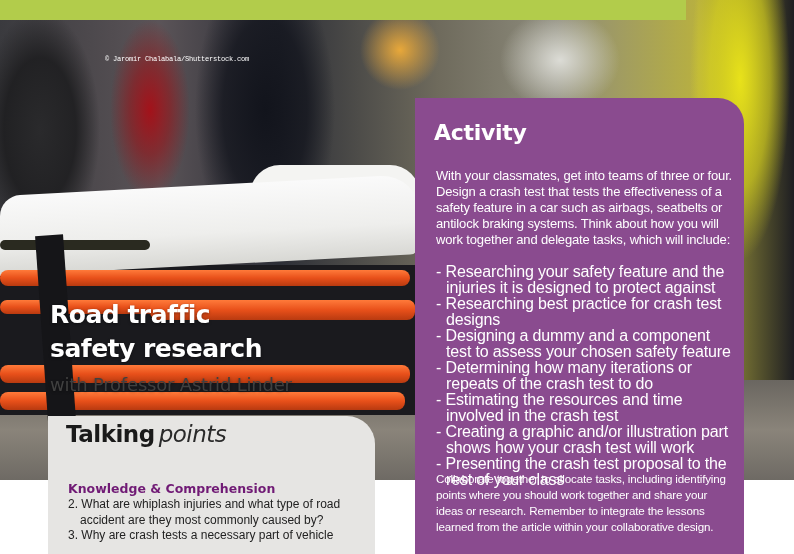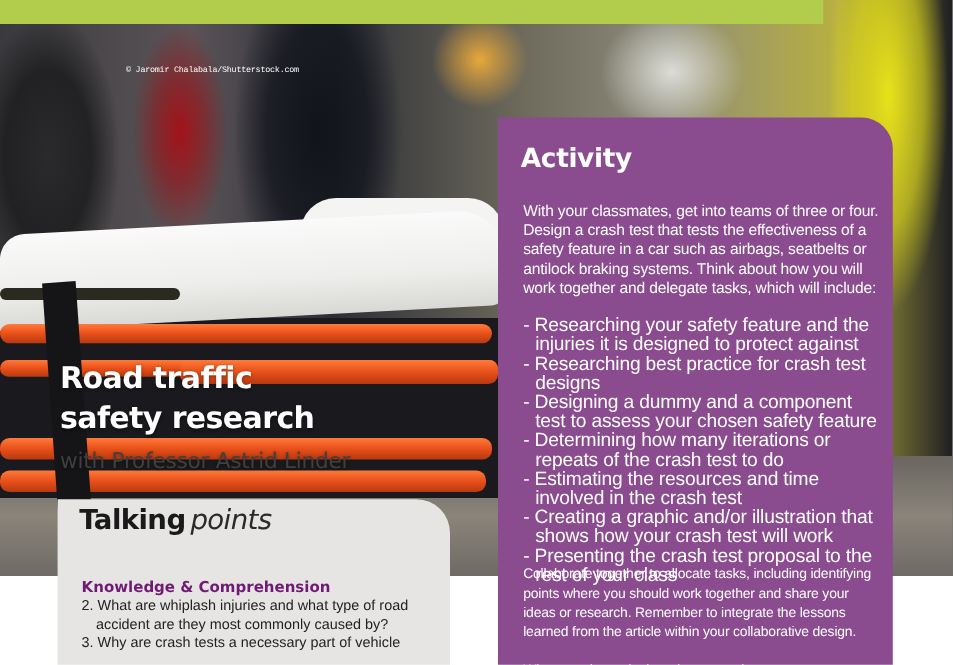--- a/index.html
+++ b/index.html
@@ -157,18 +157,18 @@
 
 <div class="activity">
   <h2>Activity</h2>
   <div class="intro">With your classmates, get into teams of three or four. Design a crash test that tests the effectiveness of a safety feature in a car such as airbags, seatbelts or antilock braking systems. Think about how you will work together and delegate tasks, which will include:</div>
   <ul>
     <li>- Researching your safety feature and the injuries it is designed to protect against</li>
     <li>- Researching best practice for crash test designs</li>
     <li>- Designing a dummy and a component test to assess your chosen safety feature</li>
     <li>- Determining how many iterations or repeats of the crash test to do</li>
     <li>- Estimating the resources and time involved in the crash test</li>
-    <li>- Creating a graphic and/or illustration that shows how your crash test will work</li>
+    <li>- Creating a graphic and/or illustration part shows how your crash test will work</li>
     <li>- Presenting the crash test proposal to the rest of your class</li>
   </ul>
   <div class="outro">Collaborate together to allocate tasks, including identifying points where you should work together and share your ideas or research. Remember to integrate the lessons learned from the article within your collaborative design.</div>
   <div class="more">When you have designed your crash test, present your</div>
 </div>
 
 </body></html>

